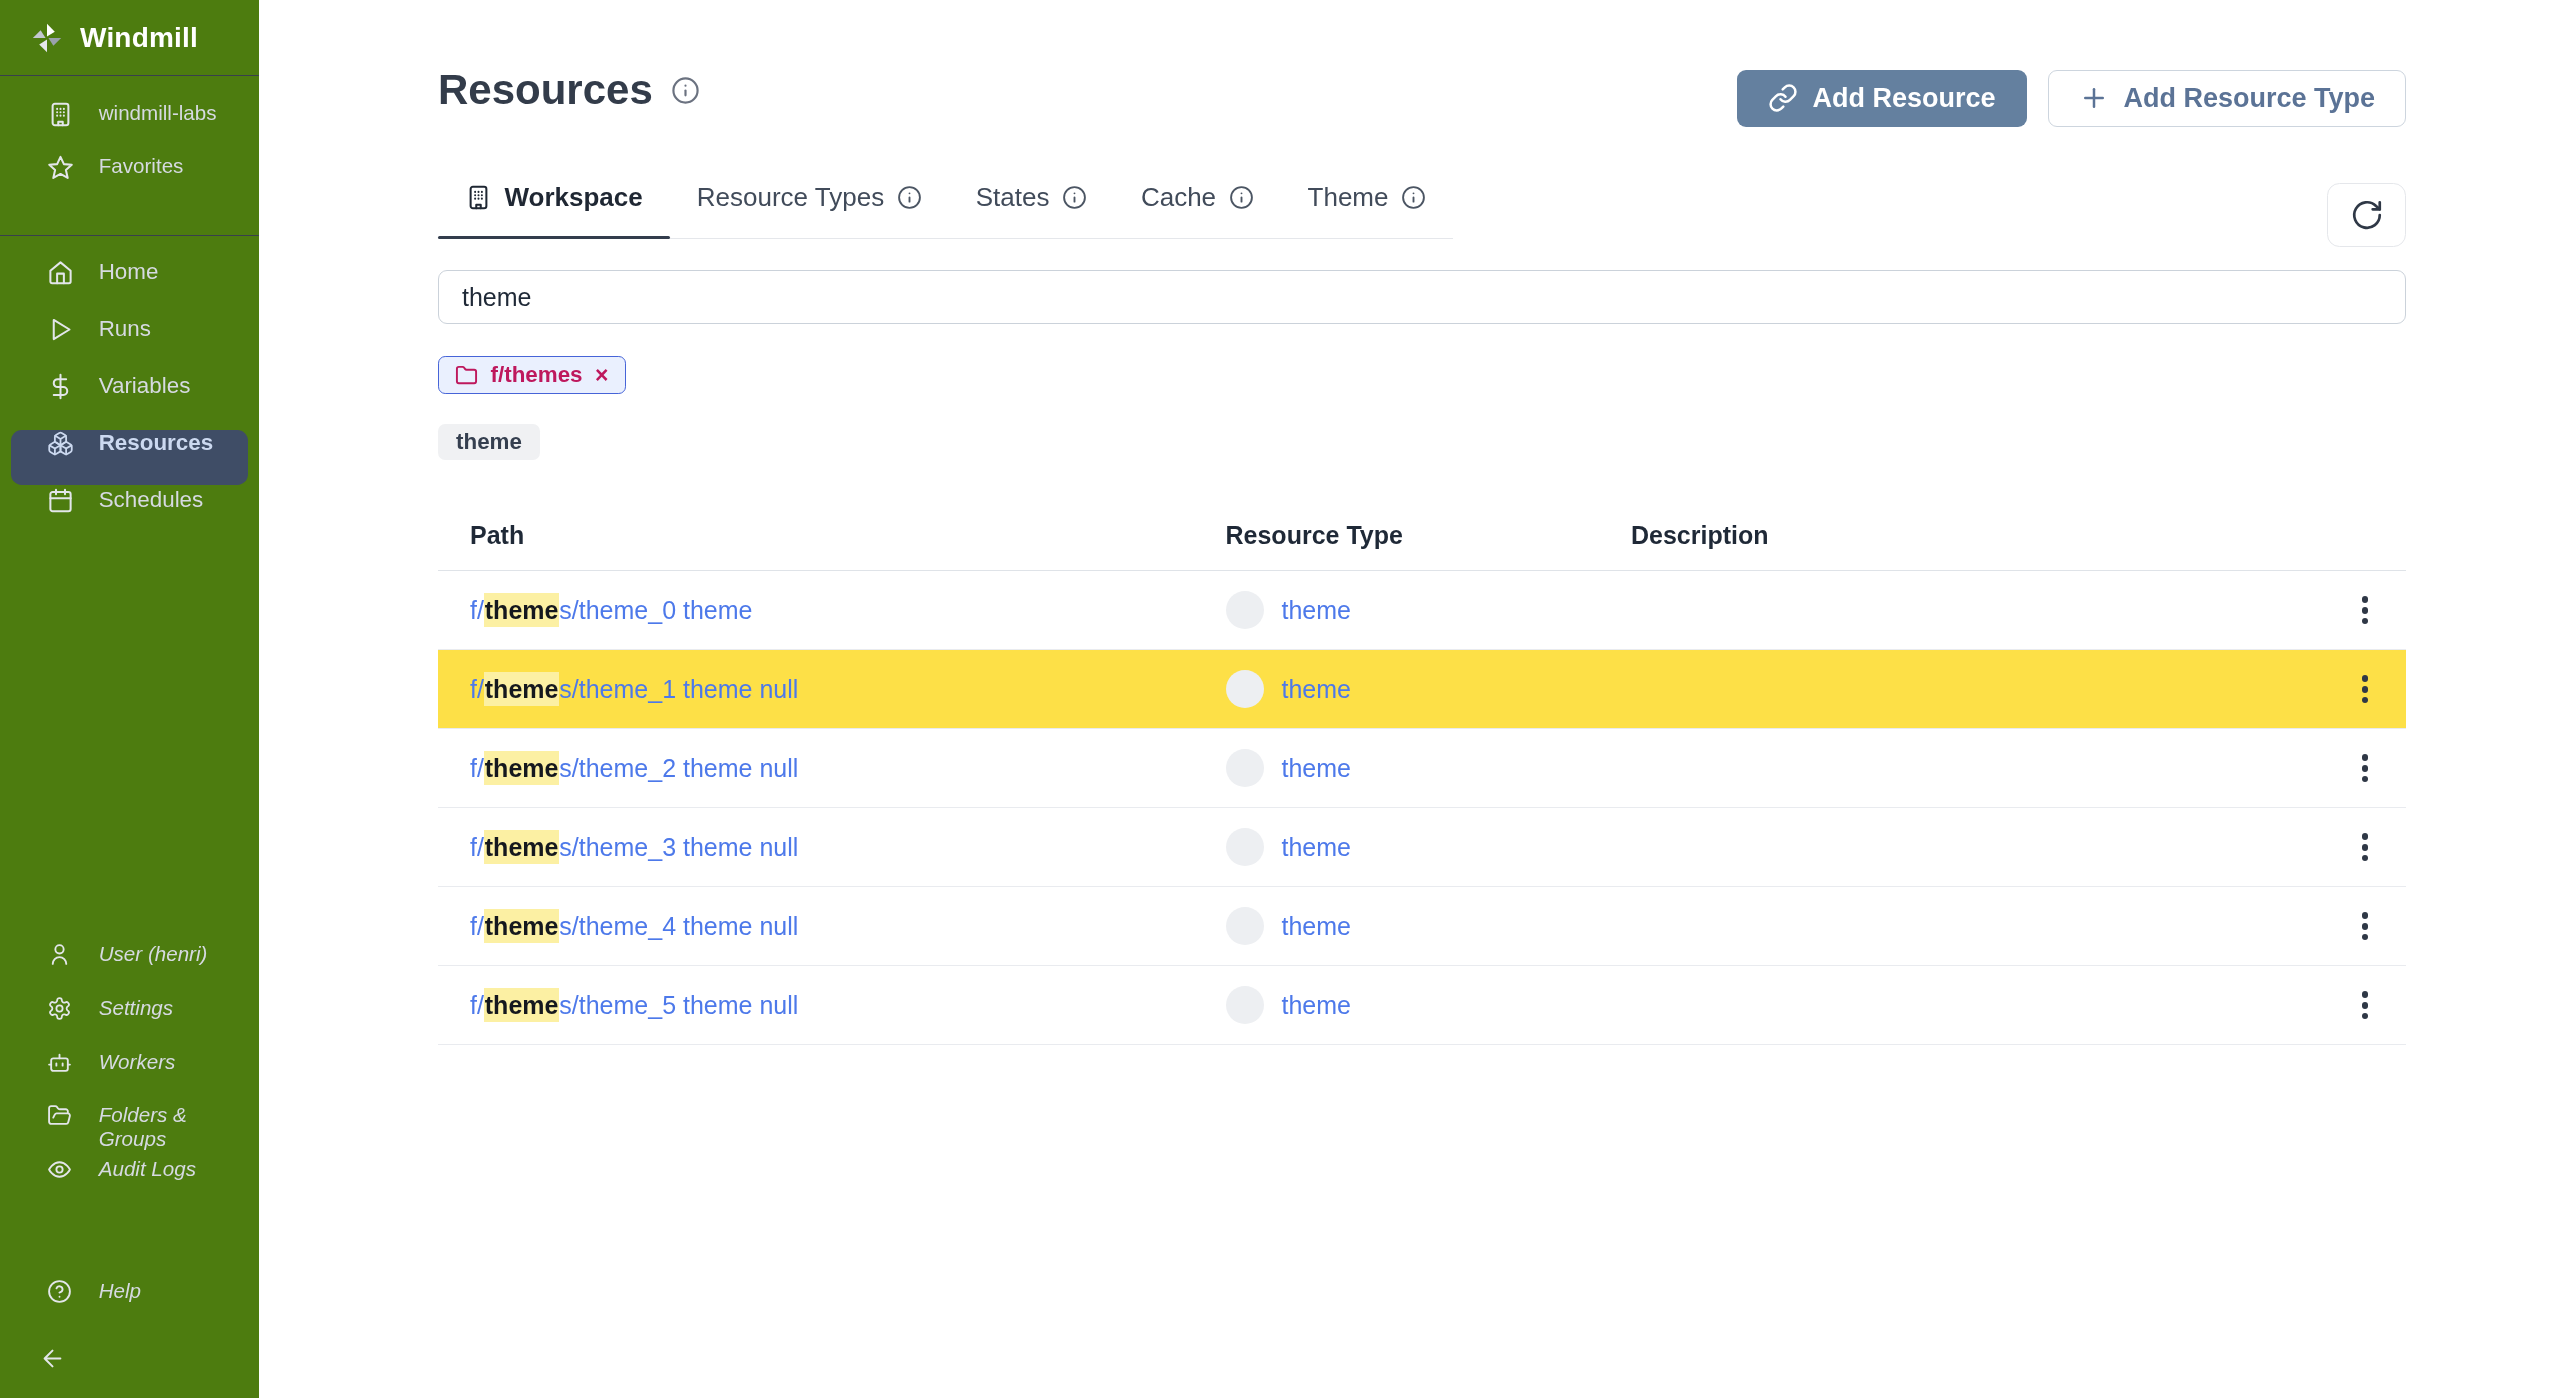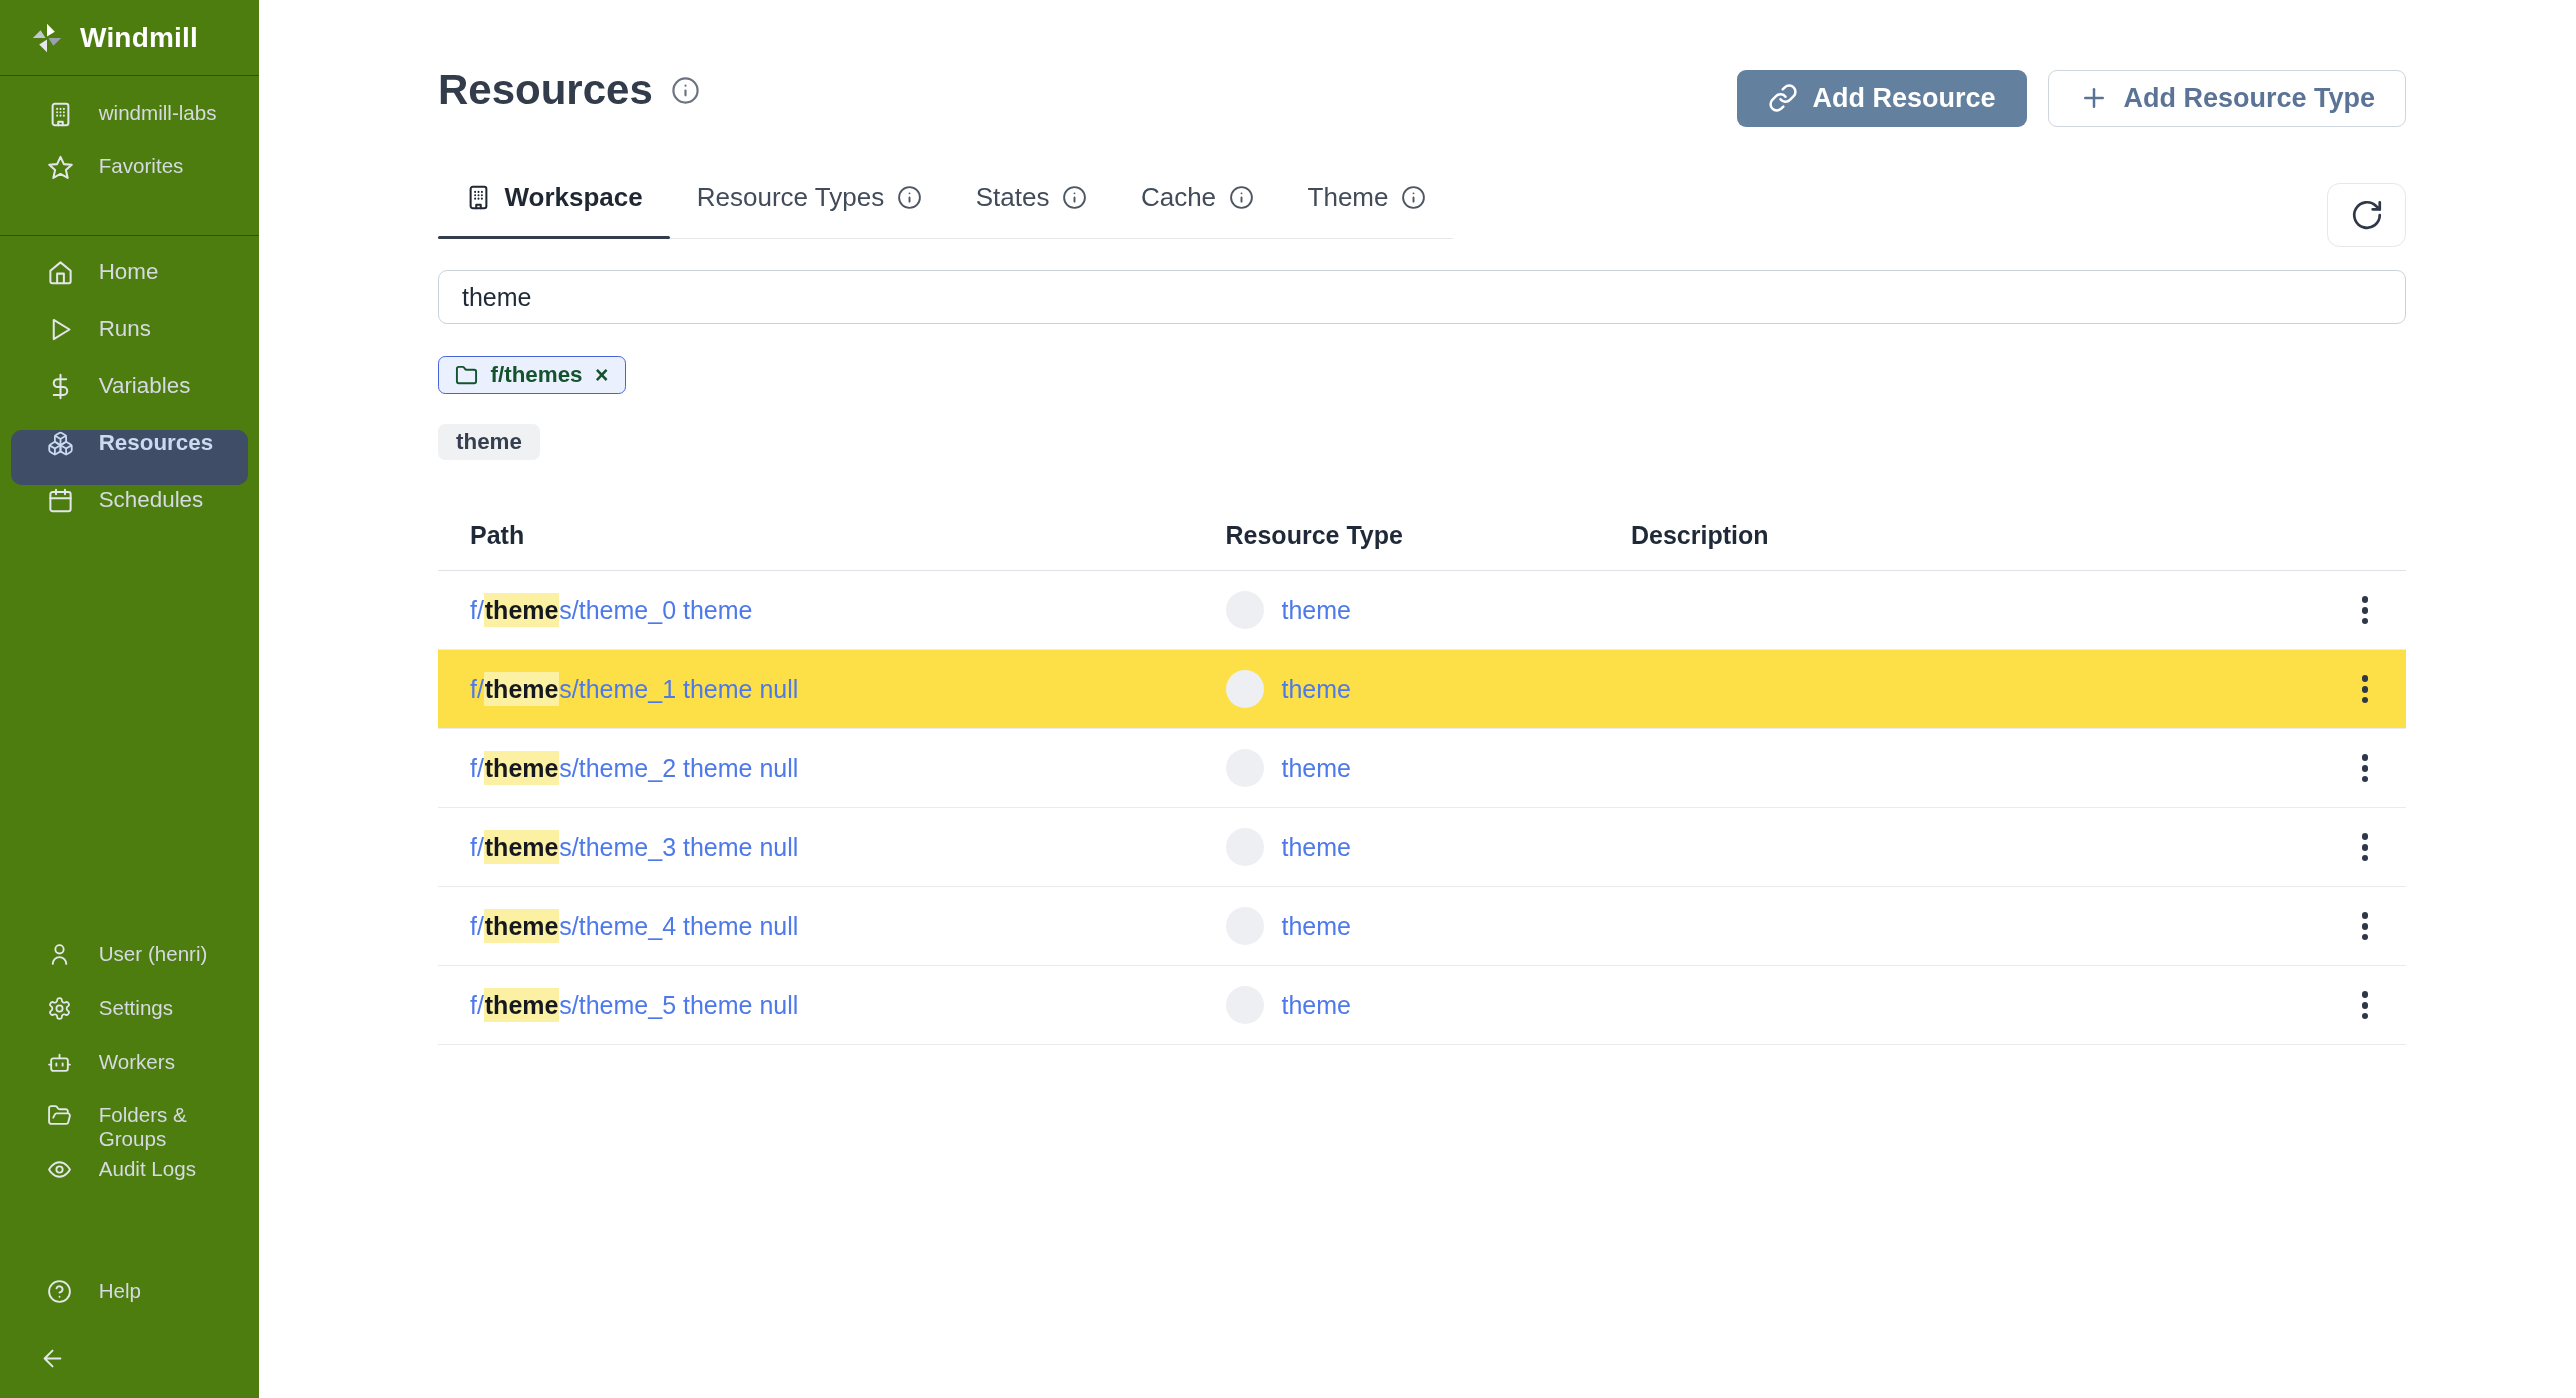--- a/index.html
+++ b/index.html
@@ -28,21 +28,21 @@
     padding-left:36px; font-size:22.4px; color:#d6dae1; cursor:pointer;
     border-radius:10.7px; margin:1.8px 10.7px;
   }
   .side-item .ic { width:27px; height:27px; flex:0 0 27px; color:#e3e6ea; }
   .side-item.small { font-size:20.6px; height:52px; }
   .side-item.active {
     background:#3f4d66; color:#ccd9f0; font-weight:bold;
   }
   .side-item.active .ic { color:#ccd9f0; }
   .sidebar nav { padding:21.5px 0 0 0; }
-  .side-bottom { margin-top:auto; padding-bottom:16px; }
+  .side-bottom { margin-top:auto; padding-bottom:16px;font-style:italic; }
   .side-help { margin-top:70px; }
   .back-row { height:50px; display:flex; align-items:center; padding-left:39px; cursor:pointer; }
   .back-row .ic { width:27px; height:27px; color:#e3e6ea; }
 
   
   .main { flex:1; padding:66px 170px 0 179px; }
   .page-header { display:flex; align-items:flex-start; justify-content:space-between; }
   .title-wrap { display:flex; align-items:center; gap:18px; }
   h1.page-title { font-size:42px; font-weight:bold; color:#333c4a; }
   .info-ic { width:29px; height:29px; color:#6b7280; }
@@ -71,21 +71,21 @@
 
   
   .search {
     margin-top:23px; width:100%; height:54px; border:1.8px solid #cbd2da; border-radius:9px;
     font-size:25px; color:#1f2937; padding:0 23px; outline:none; font-family:inherit;
     display:block;
   }
   .chip-folder {
     margin-top:32px; display:inline-flex; align-items:center; gap:12.5px;
     height:38px; padding:0 16px; border:1.8px solid #4664d8; background:#eaf0fe;
-    border-radius:7.2px; color:#14532d; font-size:22.4px; font-weight:bold; cursor:pointer;
+    border-radius:7.2px; color:#be185d; font-size:22.4px; font-weight:bold; cursor:pointer;
   }
   .chip-folder .ic { width:23px; height:23px; }
   .chip-folder .x { font-size:23px; cursor:pointer; }
   .chip-keyword {
     margin-top:30px; display:inline-flex; align-items:center;
     height:36px; padding:0 18px; background:#f0f1f3; border-radius:7.2px;
     color:#353f4f; font-size:22.4px; font-weight:bold; width:fit-content;
   }
   .chips { display:flex; flex-direction:column; align-items:flex-start; }
 

